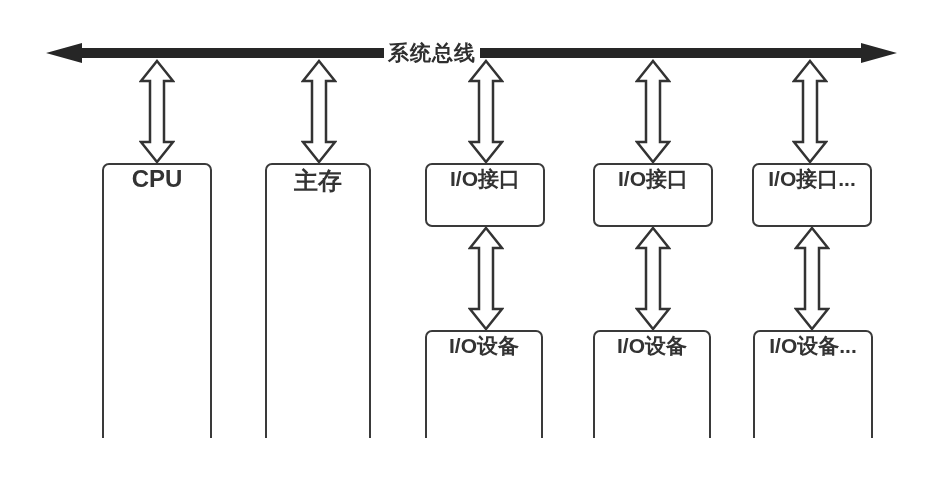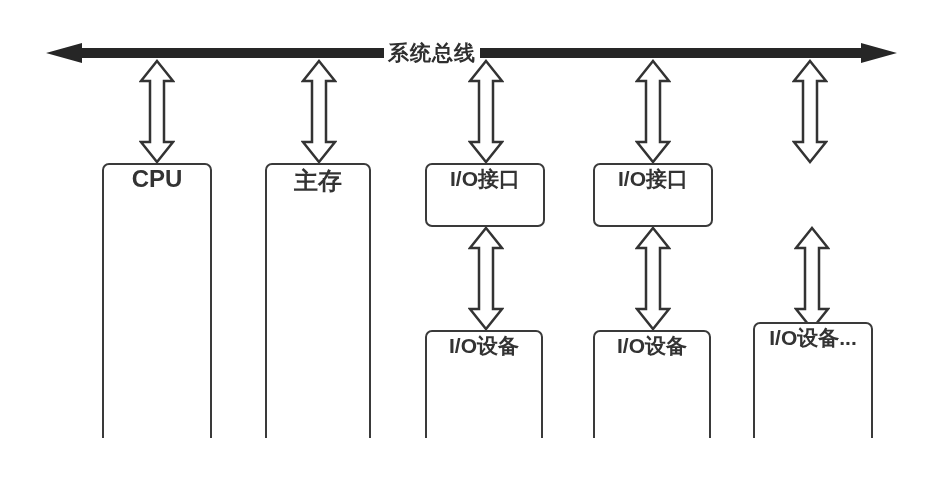--- a/index.html
+++ b/index.html
@@ -76,35 +76,38 @@
   </div>
   <div class="box tall" style="left:102px;top:163px">
     <span>CPU</span>
   </div>
   <div class="box iface" style="left:425px;top:163px">
     <span>I/O接口</span>
   </div>
   <div class="box iface" style="left:593px;top:163px">
     <span>I/O接口</span>
   </div>
+  <div class="box iface" style="left:752px;top:163px">
+    <span>I/O接口...</span>
+  </div>
 
   <svg class="varrow" style="left:468px;top:226px" viewBox="0 0 36 105" aria-hidden="true">
     <polygon points="18,2 34,22 25,22 25,83 34,83 18,103 2,83 11,83 11,22 2,22"></polygon>
   </svg>
   <svg class="varrow" style="left:635px;top:226px" viewBox="0 0 36 105" aria-hidden="true">
     <polygon points="18,2 34,22 25,22 25,83 34,83 18,103 2,83 11,83 11,22 2,22"></polygon>
   </svg>
   <svg class="varrow" style="left:794px;top:226px" viewBox="0 0 36 105" aria-hidden="true">
     <polygon points="18,2 34,22 25,22 25,83 34,83 18,103 2,83 11,83 11,22 2,22"></polygon>
   </svg>
 
   <div class="box dev" style="left:425px;top:330px">
     <span>I/O设备</span>
   </div>
   <div class="box dev" style="left:593px;top:330px">
     <span>I/O设备</span>
   </div>
-  <div class="box dev" style="left:753px;top:322px;width:120px">
+  <div class="box dev" style="left:753px;top:330px;width:120px">
     <span>I/O设备...</span>
   </div>
 
 
 </div>
 
 </body></html>

